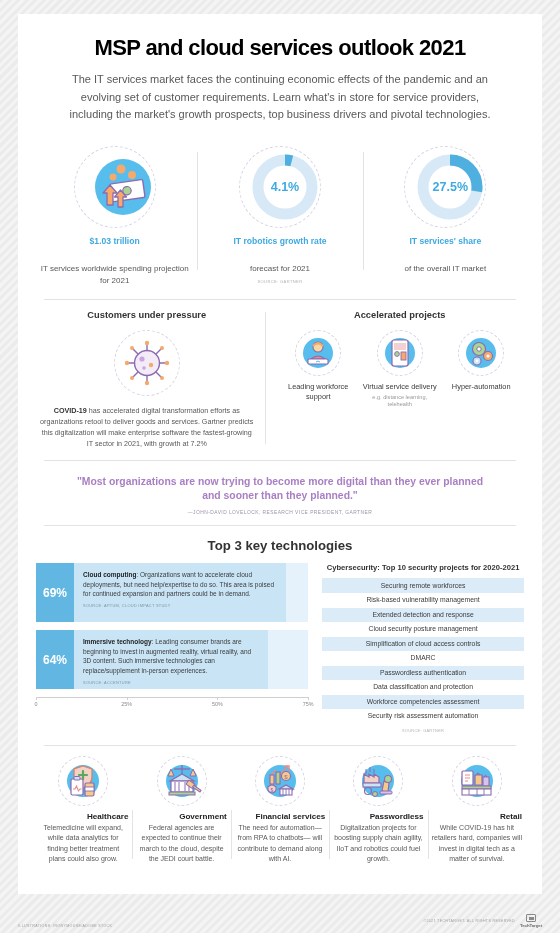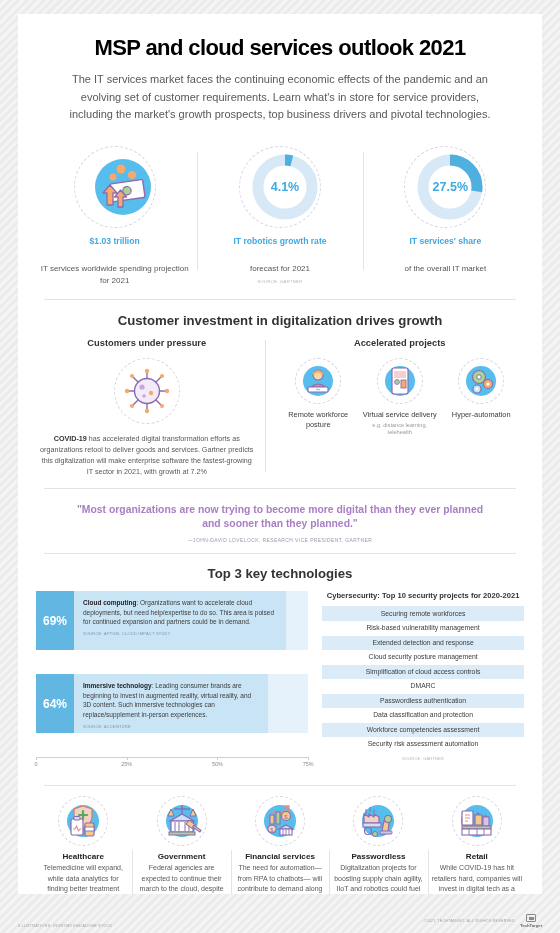--- a/index.html
+++ b/index.html
@@ -167,21 +167,21 @@
     margin-top: 6px; text-transform: uppercase;
   }
 
   
   .tech-title {
     text-align: center; font-size: 13.2px; font-weight: bold;
     color: #333; margin-top: 12px;
   }
   .tech-row { display: flex; margin-top: 10px; padding: 0 18px; }
   .bars-col { width: 57%; padding-right: 6px; }
-  .bar-track { position: relative; height: 59px; margin-bottom: 24px; }
+  .bar-track { position: relative; height: 59px; margin-bottom: 8px; }
   .bar-bg {
     position: absolute; left: 0; top: 0; bottom: 0; width: 100%;
     background: #e6f2fb;
   }
   .bar-fill {
     position: absolute; left: 0; top: 0; bottom: 0;
     background: #c9e4f5;
     display: flex;
   }
   .bar-pct {
@@ -235,21 +235,21 @@
   .vm + .vm::before {
     content: ""; position: absolute; left: 0; top: 54px; bottom: 6px;
     width: 1px; background: #e3e3e3;
   }
   .vm-icon {
     width: 50px; height: 50px; margin: 0 auto;
     border-radius: 50%; border: 1px dashed #d7d2e4;
     display: flex; align-items: center; justify-content: center;
   }
   .vm-name {
-    font-size: 8.1px; font-weight: bold; color: #222; margin-top: 6px;
+    font-size: 8.1px; font-weight: bold; color: #222; margin-top: 6px; text-align: right;
   }
   .vm-desc {
     font-size: 7px; color: #58585a; line-height: 1.5; margin-top: 2px;
   }
 
   
   .footer {
     position: absolute; left: 18px; right: 18px; bottom: 5px;
     display: flex; align-items: flex-end; justify-content: space-between;
   }
@@ -337,21 +337,20 @@
         </div>
       </div>
       <div class="stat-label">IT services' share</div>
       <div class="stat-sub">of the overall IT market</div>
     </div>
 
   </div>
 
   <div class="divider"></div>
 
-  <div class="section-title">Customer investment in digitalization drives growth</div>
 
   <div class="cust-row">
     <div class="cust-left">
       <div class="col-head">Customers under pressure</div>
       <div class="virus-circle">
         <svg width="50" height="50" viewBox="0 0 50 50">
           <circle cx="25" cy="25" r="12.5" fill="#f3ecf8" stroke="#8d6bb0" stroke-width="1.4"></circle>
           <circle cx="20" cy="21" r="2.6" fill="#c9a6e0"></circle>
           <circle cx="29" cy="27" r="2.2" fill="#f6a96b"></circle>
           <circle cx="22" cy="30" r="1.8" fill="#c9a6e0"></circle>
@@ -391,21 +390,21 @@
             <div class="proj-icon">
               <svg width="36" height="36" viewBox="0 0 36 36">
                 <circle cx="18" cy="18" r="15" fill="#57bdec"></circle>
                 <circle cx="18" cy="12" r="5" fill="#f6d9a0" stroke="#8d6bb0" stroke-width="1.1"></circle>
                 <path d="M13 11 q5 -5 10 0" fill="none" stroke="#f6a96b" stroke-width="2.2"></path>
                 <path d="M11 24 q7 -6 14 0 z" fill="#e88a8a" stroke="#8d6bb0" stroke-width="1.1"></path>
                 <rect x="8" y="24" width="20" height="5" rx="1" fill="#fff" stroke="#8d6bb0" stroke-width="1.1"></rect>
                 <path d="M16 27 a3 3 0 0 1 4 0" fill="none" stroke="#57bdec" stroke-width="1"></path>
               </svg>
             </div>
-            <div class="proj-name">Remote workforce posture</div>
+            <div class="proj-name">Leading workforce support</div>
           </div>
 
           <div class="proj">
             <div class="proj-icon">
               <svg width="36" height="36" viewBox="0 0 36 36">
                 <circle cx="18" cy="18" r="15" fill="#57bdec"></circle>
                 <rect x="10" y="5" width="16" height="26" rx="2" fill="#fff" stroke="#8d6bb0" stroke-width="1.2"></rect>
                 <rect x="12" y="8" width="12" height="7" fill="#f3d1d1"></rect>
                 <circle cx="15" cy="19" r="2.4" fill="#a8d58f" stroke="#8d6bb0" stroke-width="0.9"></circle>
                 <rect x="19" y="17" width="5" height="8" fill="#f6a96b" stroke="#8d6bb0" stroke-width="0.9"></rect>

